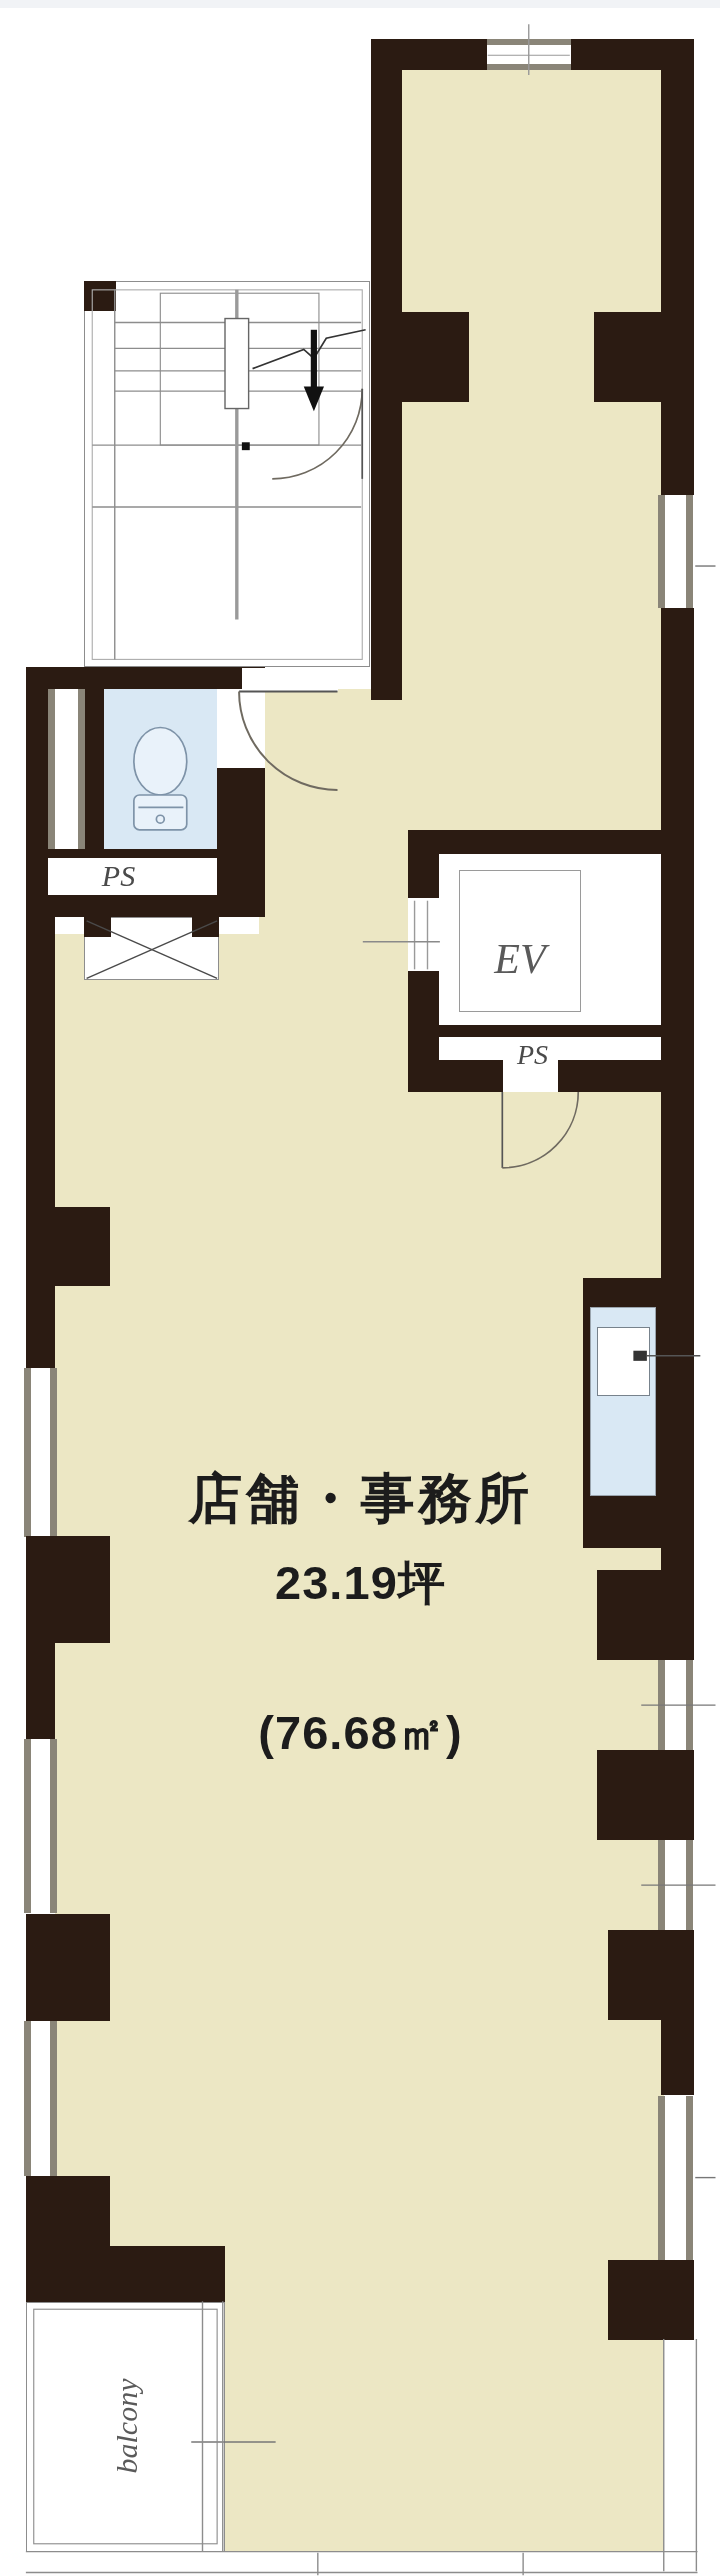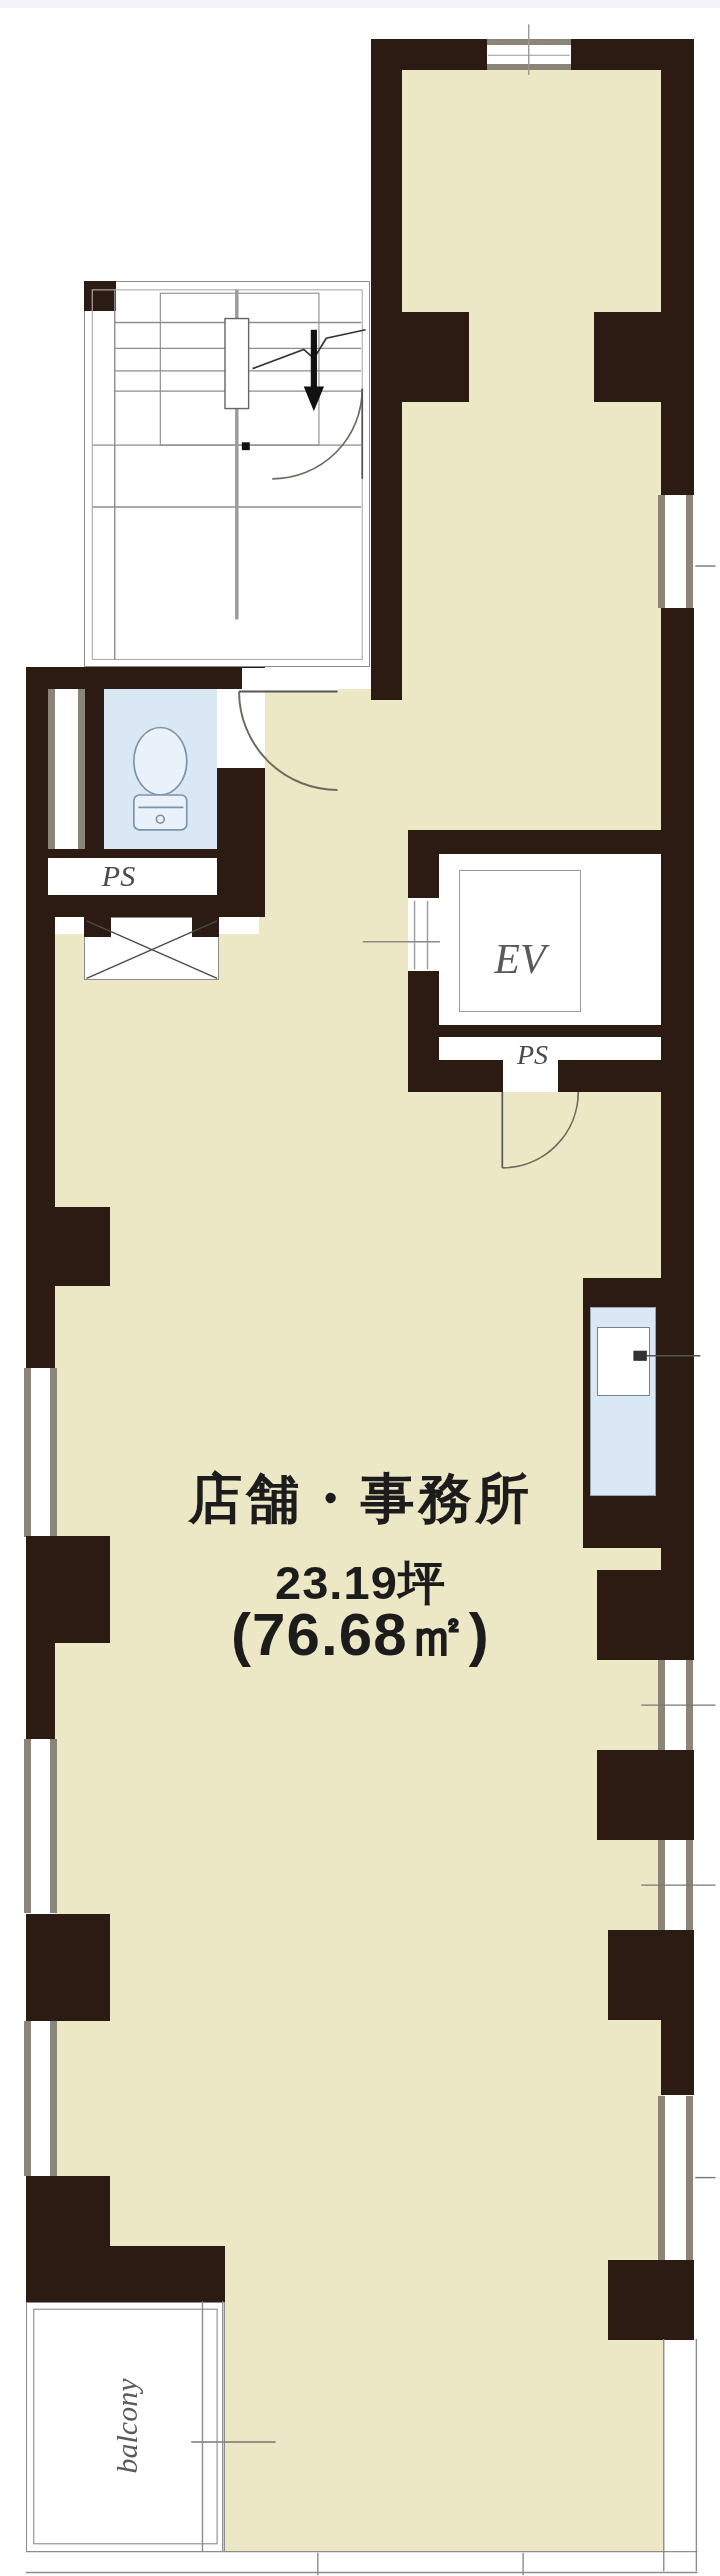--- a/index.html
+++ b/index.html
@@ -176,21 +176,21 @@
       <line x1="46" y1="4572" x2="1240" y2="4572"></line>
       <line x1="565" y1="4537" x2="565" y2="4577"></line>
       <line x1="930" y1="4537" x2="930" y2="4577"></line>
       <line x1="1180" y1="4157" x2="1180" y2="4570"></line>
       <line x1="1238" y1="4157" x2="1238" y2="4570"></line>
     </g>
   </svg>
 
   <div class="lbl lbl-cjk" style="left:79px;top:1459px;width:563px;height:68px;font-size:54px;margin-top:6px;">店舗・事務所</div>
   <div class="lbl lbl-num" style="left:79px;top:1552px;width:563px;height:62px;font-size:47px;">23.19坪</div>
-  <div class="lbl lbl-num" style="left:79px;top:1604px;width:563px;height:62px;font-size:60px;">(76.68㎡)</div>
+  <div class="lbl lbl-num" style="left:79px;top:1702px;width:563px;height:62px;font-size:47px;">(76.68㎡)</div>
 
   <div class="lbl lbl-serif" style="left:459px;top:870px;width:122px;height:178px;font-size:42px;color:#5a5a5a;">EV</div>
   <div class="lbl lbl-serif" style="left:62px;top:855px;width:113px;height:41px;font-size:30px;">PS</div>
   <div class="lbl lbl-serif" style="left:476px;top:1037px;width:113px;height:36px;font-size:28px;">PS</div>
   <div class="lbl lbl-serif" style="left:31px;top:2409px;width:191px;height:34px;font-size:30px;transform:rotate(-90deg);color:#5a5a5a;">balcony</div>
 
 </div>
 
 
 </body></html>

